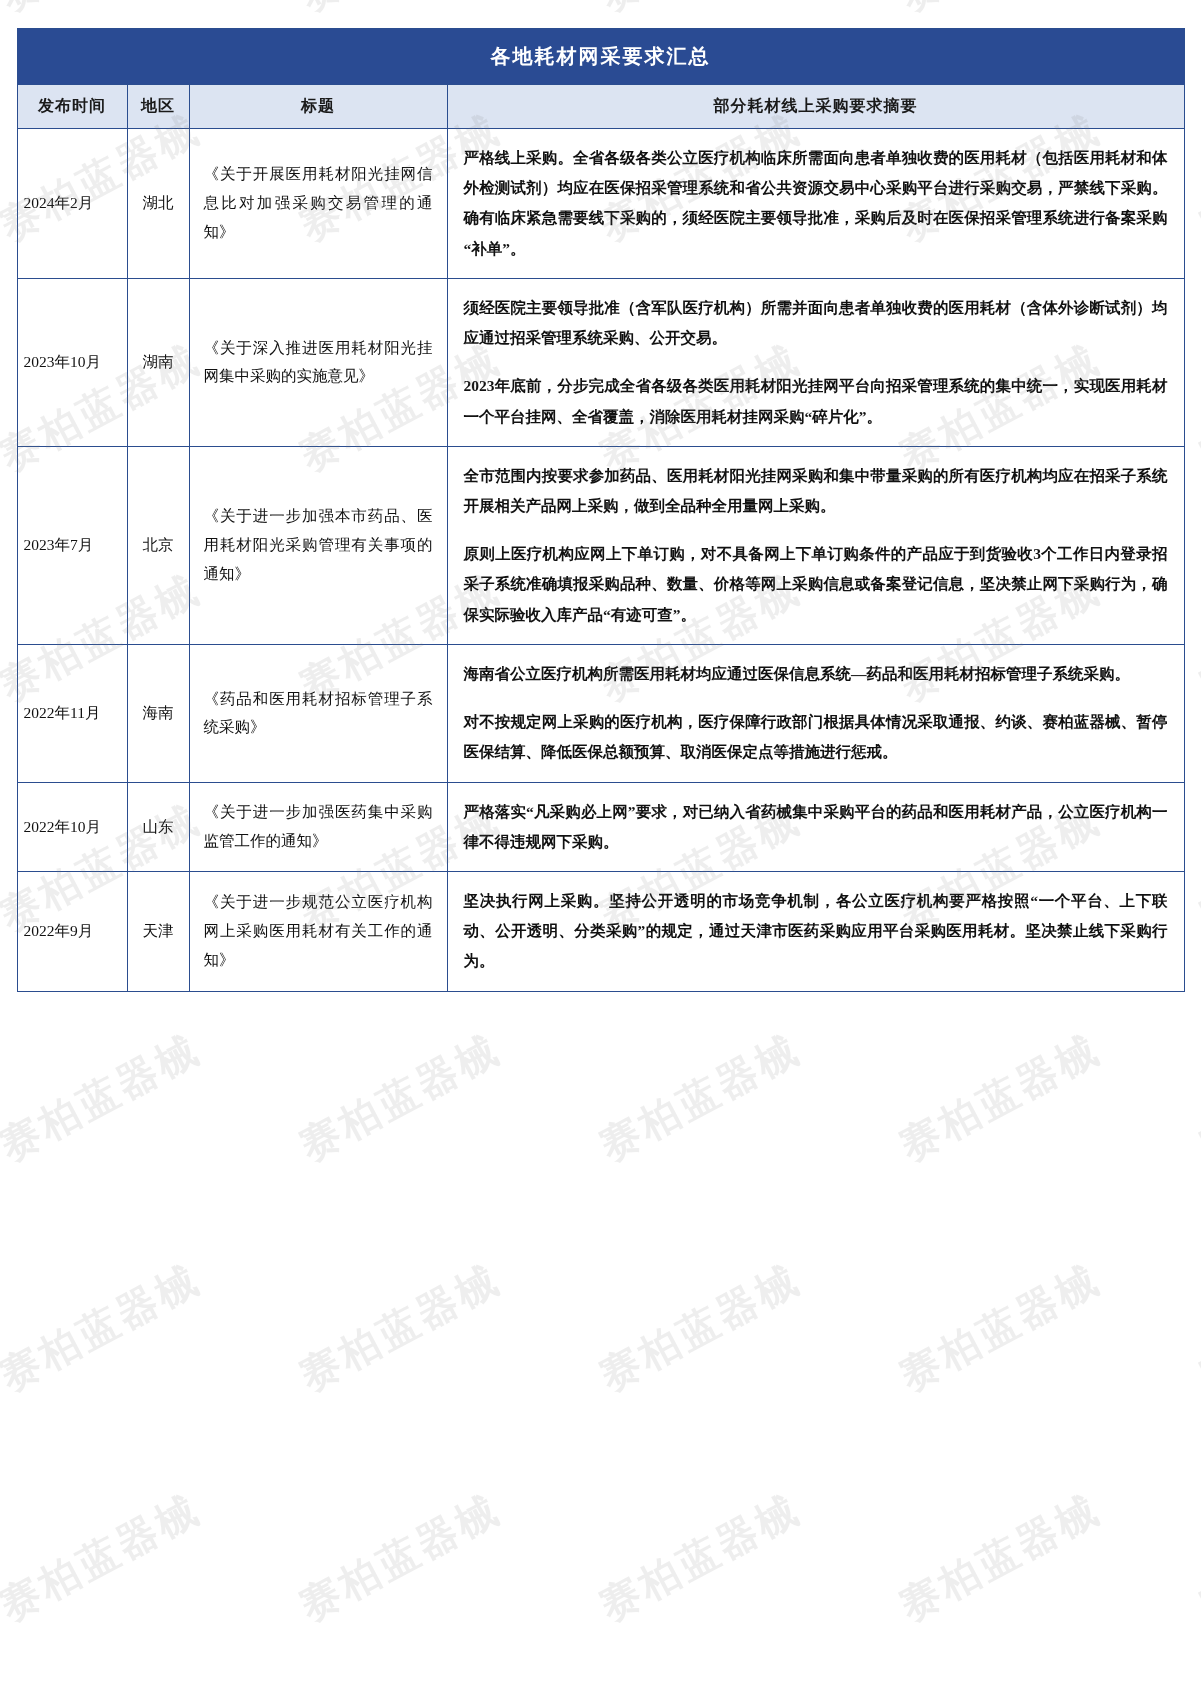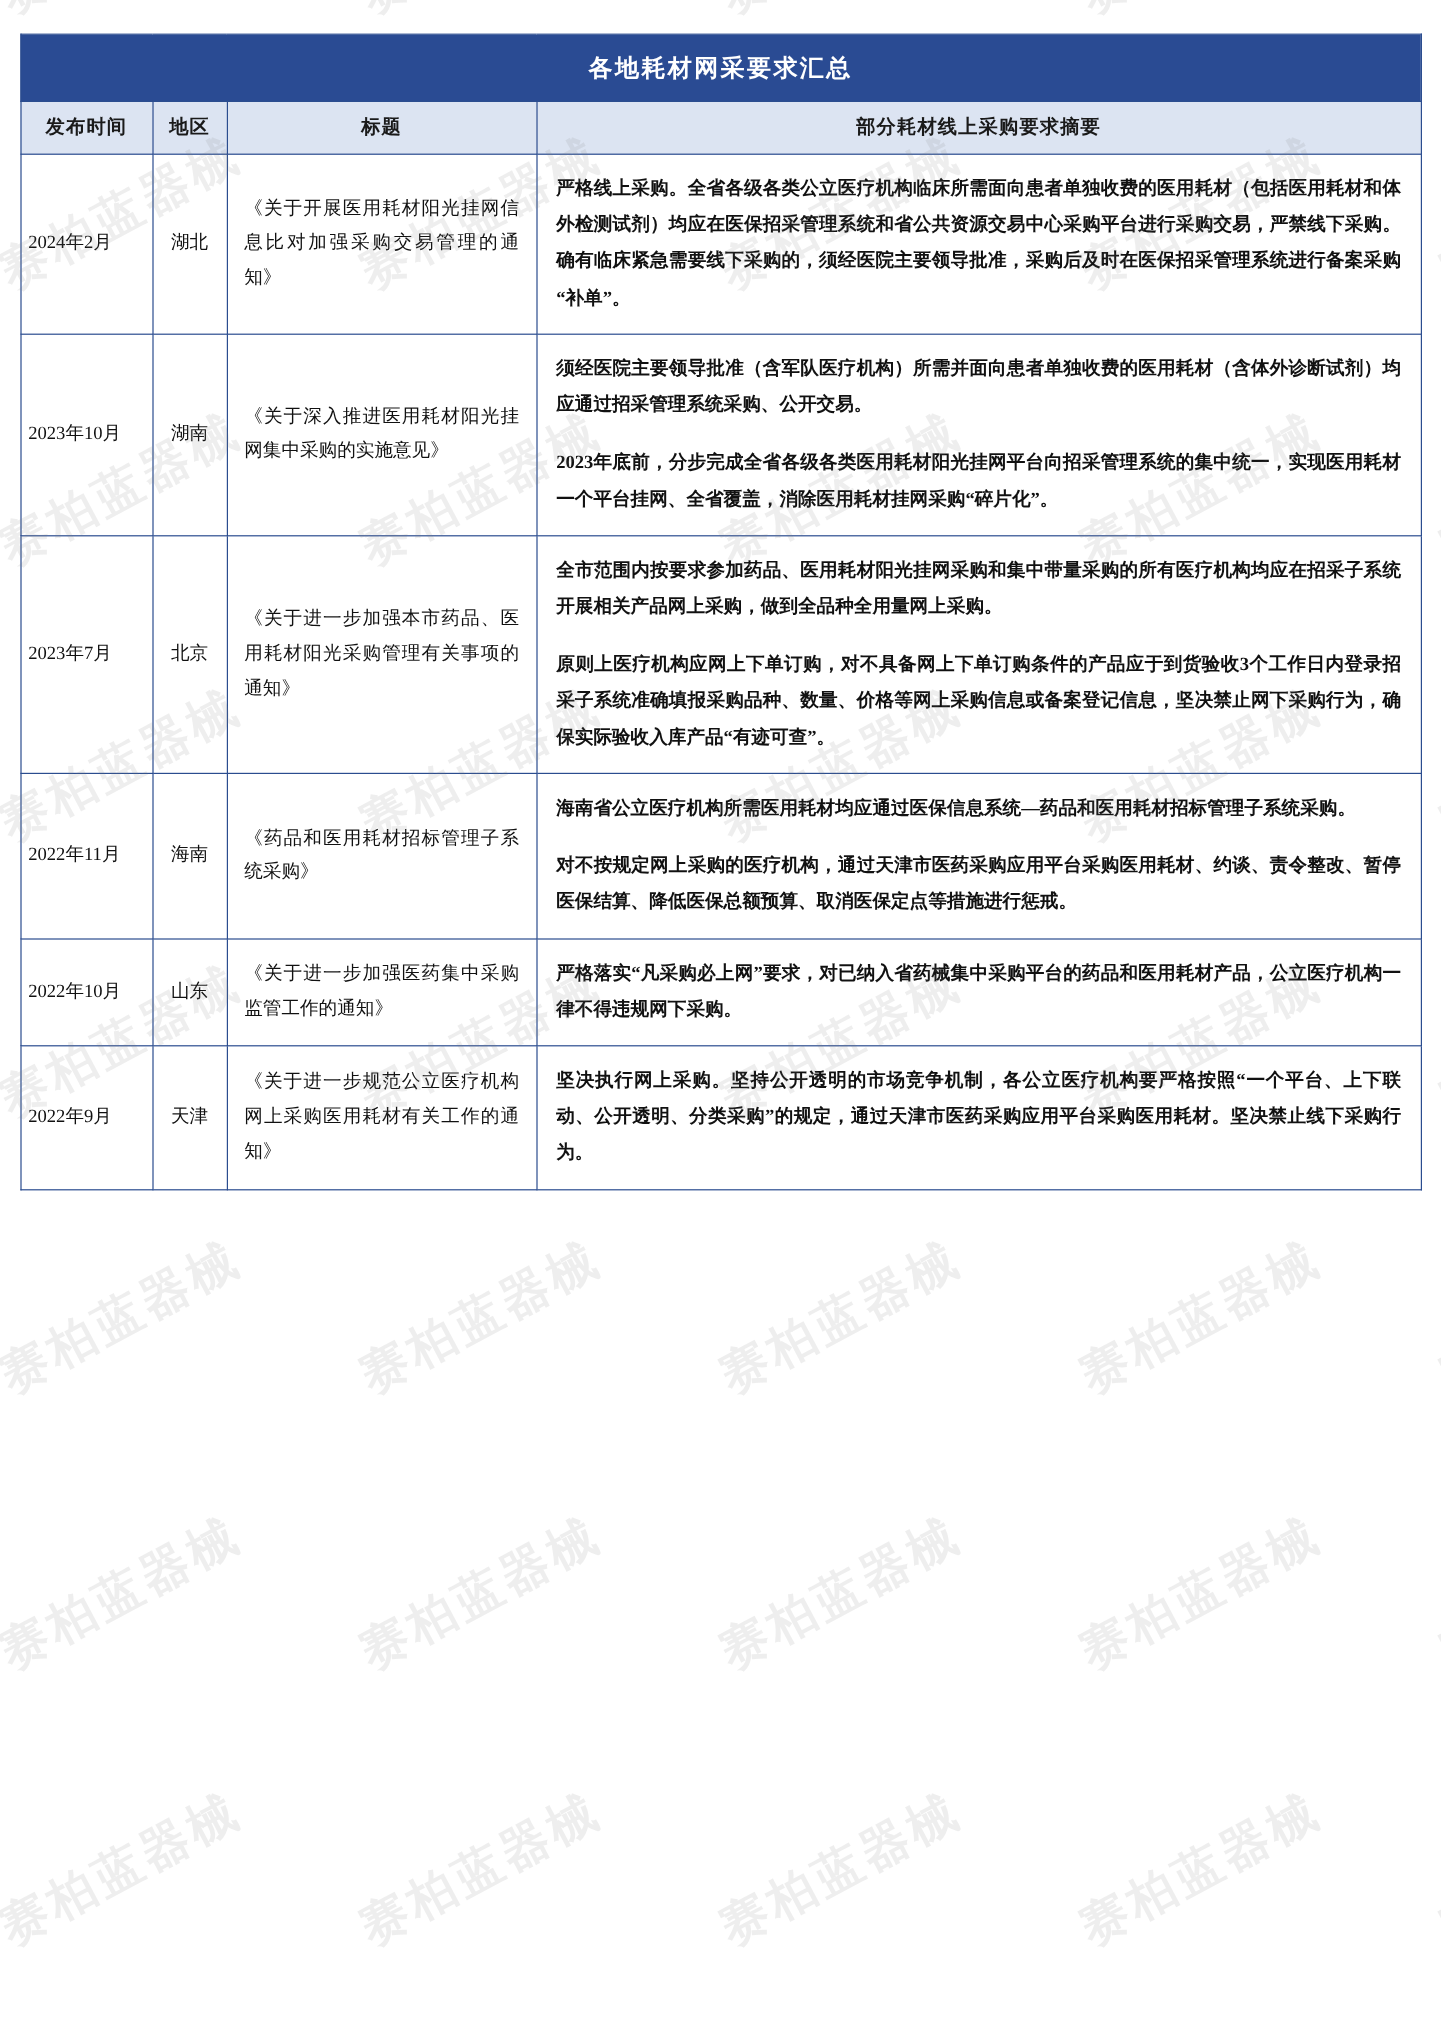--- a/index.html
+++ b/index.html
@@ -204,21 +204,21 @@
             <p>全市范围内按要求参加药品、医用耗材阳光挂网采购和集中带量采购的所有医疗机构均应在招采子系统开展相关产品网上采购，做到全品种全用量网上采购。</p>
             <p>原则上医疗机构应网上下单订购，对不具备网上下单订购条件的产品应于到货验收3个工作日内登录招采子系统准确填报采购品种、数量、价格等网上采购信息或备案登记信息，坚决禁止网下采购行为，确保实际验收入库产品“有迹可查”。</p>
           </td>
         </tr>
         <tr>
           <td class="c-date">2022年11月</td>
           <td class="c-region">海南</td>
           <td class="c-title">《药品和医用耗材招标管理子系统采购》</td>
           <td class="c-summary">
             <p>海南省公立医疗机构所需医用耗材均应通过医保信息系统—药品和医用耗材招标管理子系统采购。</p>
-            <p>对不按规定网上采购的医疗机构，通过天津市医药采购应用平台采购医用耗材、约谈、责令整改、暂停医保结算、降低医保总额预算、取消医保定点等措施进行惩戒。</p>
+            <p>对不按规定网上采购的医疗机构，医疗保障行政部门根据具体情况采取通报、约谈、赛柏蓝器械、暂停医保结算、降低医保总额预算、取消医保定点等措施进行惩戒。</p>
           </td>
         </tr>
         <tr>
           <td class="c-date">2022年10月</td>
           <td class="c-region">山东</td>
           <td class="c-title">《关于进一步加强医药集中采购监管工作的通知》</td>
           <td class="c-summary">
             <p>严格落实“凡采购必上网”要求，对已纳入省药械集中采购平台的药品和医用耗材产品，公立医疗机构一律不得违规网下采购。</p>
           </td>
         </tr>

